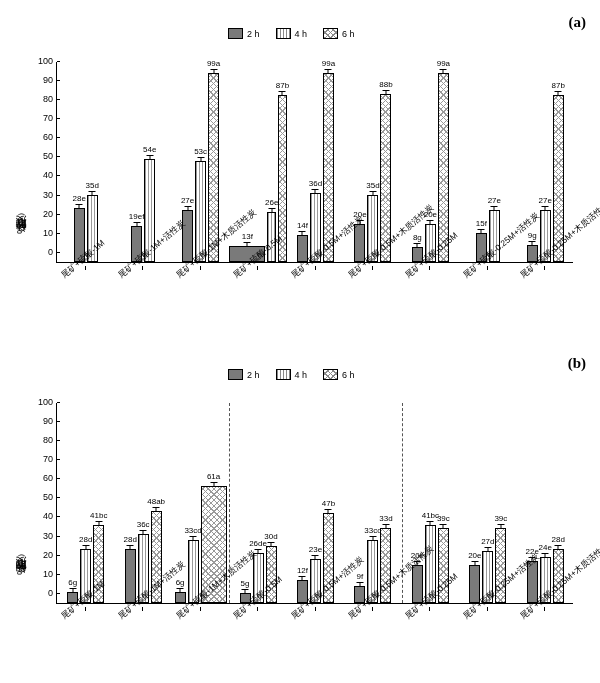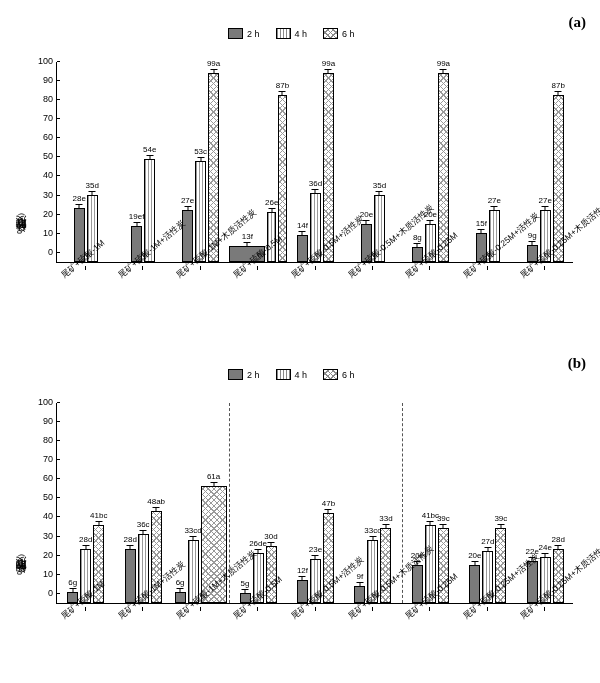--- a/index.html
+++ b/index.html
@@ -259,20 +259,24 @@
         </div>
       </div>
       <div class="group" style="left: 287.222px; width: 57.4444px;">
         <div class="bar t2" style="height: 38.2857px;">
           <div class="err" style="height: 5px;"></div>
           <div class="lab">20e</div>
         </div>
         <div class="bar t4" style="height: 67px;">
           <div class="err" style="height: 5px;"></div>
           <div class="lab">35d</div>
+        </div>
+        <div class="bar t6" style="height: 168.457px;">
+          <div class="err" style="height: 5px;"></div>
+          <div class="lab">88b</div>
         </div>
       </div>
       <div class="group" style="left: 344.667px; width: 57.4444px;">
         <div class="bar t2" style="height: 15.3143px;">
           <div class="err" style="height: 5px;"></div>
           <div class="lab">8g</div>
         </div>
         <div class="bar t4" style="height: 38.2857px;">
           <div class="err" style="height: 5px;"></div>
           <div class="lab">20e</div>

